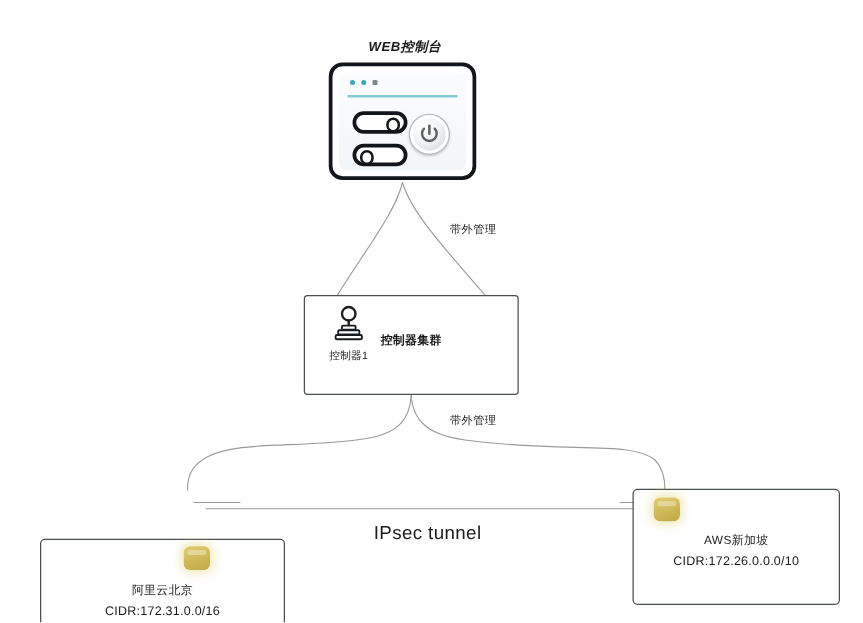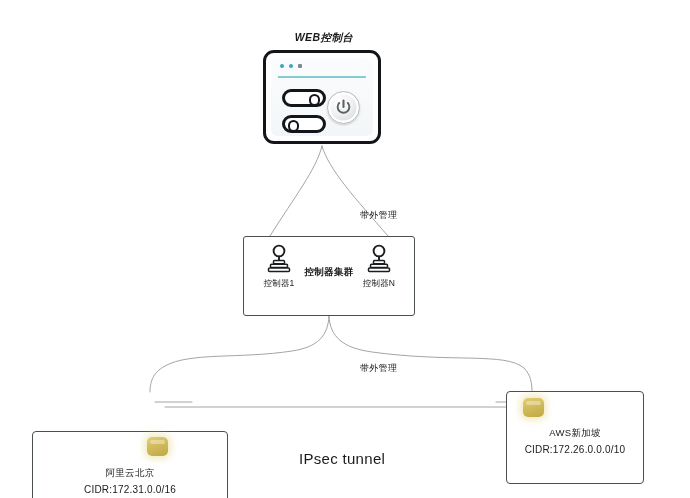--- a/index.html
+++ b/index.html
@@ -181,21 +181,21 @@
   }
 
   .cloud-box {
     top: 391px;
     width: 196px;
     height: 93px;
     border-width: 1.8px;
     border-radius: 4px;
   }
   .cloud-box.left  { left: 32px; margin-top: 40px; }
-  .cloud-box.right { left: 506px; width: 138px; }
+  .cloud-box.right { left: 506px; width: 166px; }
   .cloud-text {
     position: absolute;
     left: 0; right: 0;
     top: 32px;
     text-align: center;
     line-height: 17px;
   }
   .cloud-name {
     font-size: 9.5px;
     color: #1a1a1a;
@@ -225,21 +225,20 @@
   .node-chip.lnode { left: 114px; top: 5px; }
   .node-chip.rnode { left: 16px;  top: 6px; }
 
   
   .edge-label {
     position: absolute;
     font-size: 9px;
     color: #1a1a1a;
     white-space: nowrap;
     letter-spacing: .3px;
-    margin-top: 32px;
   }
   .edge-label.oob1 { left: 360px; top: 177px; }
   .edge-label.oob2 { left: 360px; top: 330px; }
   .edge-label.ipsec {
     left: 299px;
     top: 418px;
     font-size: 15px;
   }
 </style>
 </head>
@@ -309,30 +308,20 @@
         <path d="M13 12.4 V17" stroke="#1a1d20" stroke-width="1.9" stroke-linecap="round"></path>
         <rect x="7.5" y="16.5" width="11" height="3.2" rx="1" fill="#ffffff" stroke="#1a1d20" stroke-width="1.5"></rect>
         <rect x="4.5" y="20.2" width="17" height="3.4" rx="1" fill="#ffffff" stroke="#1a1d20" stroke-width="1.5"></rect>
         <rect x="2.5" y="24" width="21" height="3.4" rx="1" fill="#ffffff" stroke="#1a1d20" stroke-width="1.5"></rect>
       </svg>
       <div class="ctrl-label">控制器1</div>
     </div>
 
     <div class="cluster-label">控制器集群</div>
 
-    <div class="ctrl right">
-      <svg width="26" height="30" viewBox="0 0 26 30">
-        <circle cx="13" cy="7" r="5.4" fill="#ffffff" stroke="#1a1d20" stroke-width="1.9"></circle>
-        <path d="M13 12.4 V17" stroke="#1a1d20" stroke-width="1.9" stroke-linecap="round"></path>
-        <rect x="7.5" y="16.5" width="11" height="3.2" rx="1" fill="#ffffff" stroke="#1a1d20" stroke-width="1.5"></rect>
-        <rect x="4.5" y="20.2" width="17" height="3.4" rx="1" fill="#ffffff" stroke="#1a1d20" stroke-width="1.5"></rect>
-        <rect x="2.5" y="24" width="21" height="3.4" rx="1" fill="#ffffff" stroke="#1a1d20" stroke-width="1.5"></rect>
-      </svg>
-      <div class="ctrl-label">控制器N</div>
-    </div>
 
   </div>
 
   <div class="edge-label oob2">带外管理</div>
 
   <div class="box cloud-box left">
     <span class="node-chip lnode"></span>
     <div class="cloud-text">
       <div class="cloud-name">阿里云北京</div>
       <div class="cloud-cidr">CIDR:172.31.0.0/16</div>

